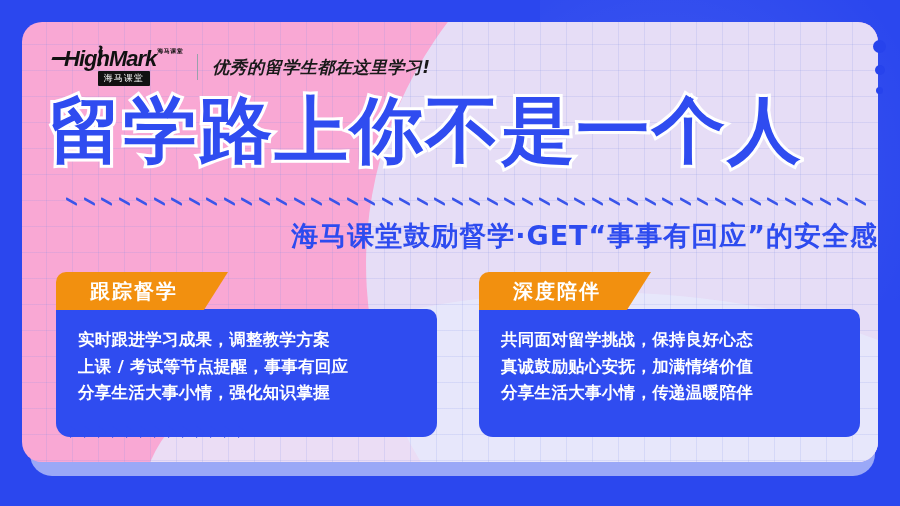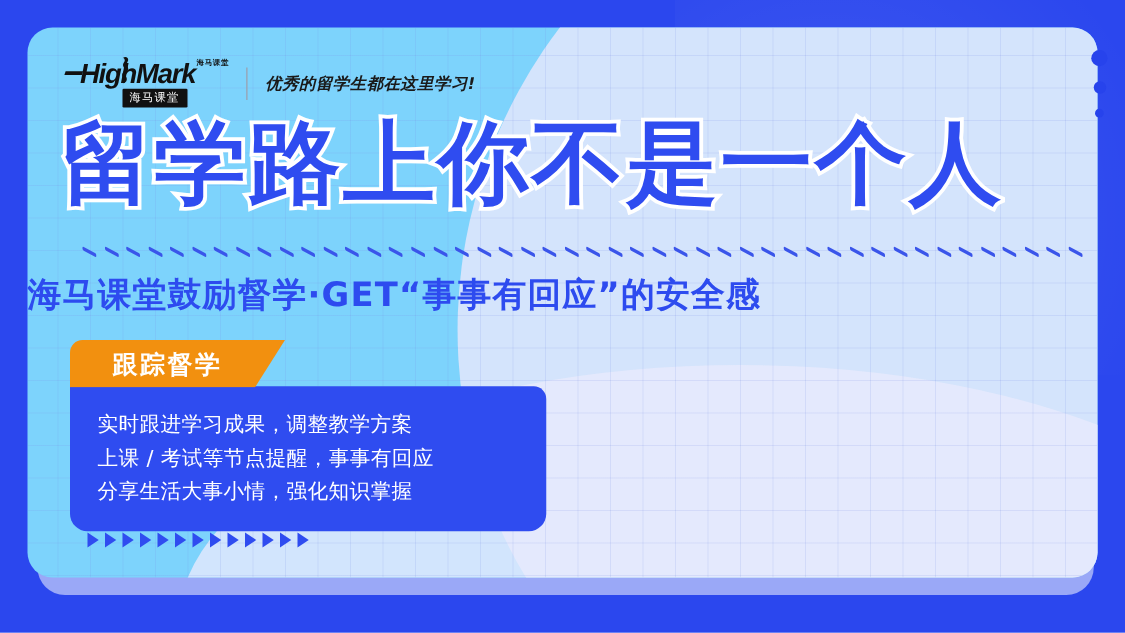--- a/index.html
+++ b/index.html
@@ -30,21 +30,21 @@
     position:absolute;
     left:30px; top:64px; width:845px; height:412px;
     background:#9aa8f7;
     border-radius:22px;
   }
 
   
   #panel {
     position:absolute;
     left:22px; top:22px; width:856px; height:440px;
-    background:#7dd3fc;
+    background:#f9a8d4;
     border-radius:20px;
     overflow:hidden;
   }
   
   .grid {
     position:absolute; inset:0;
     background-image:
       linear-gradient(to right, rgba(120,140,230,.16) 1px, transparent 1px),
       linear-gradient(to bottom, rgba(120,140,230,.16) 1px, transparent 1px);
     background-size:26px 26px;
@@ -104,21 +104,21 @@
   }
   .logo-cn {
     margin-top:1px;
     font-size:9px; color:#fff; background:#111;
     padding:1px 6px 1px 6px; letter-spacing:1px;
     border-radius:1px;
     font-family:"DejaVu Sans",sans-serif;
   }
   .divider { width:1px; height:26px; background:#9aa0ad; }
   .tagline {
-    font-size:13px; color:#1a1a1a; font-style:italic;
+    font-size:17px; color:#1a1a1a; font-style:italic;
     font-weight:bold; letter-spacing:.5px;
     font-family:"DejaVu Sans",sans-serif;
   }
 
   
   .headline {
     position:absolute; left:26px; top:72px;
     width:810px;
     font-size:72px; font-weight:bold;
     color:#2f4cf0;
@@ -142,21 +142,21 @@
   }
   .dash-rule i {
     display:block; width:11px; height:3px;
     background:#3a55ea; border-radius:1px;
     transform:skewY(28deg);
   }
 
   
   .subtitle {
     position:absolute; left:0; top:196px; width:856px;
-    text-align:left;
+    text-align:right;
     font-size:27px; color:#2d4bef; font-weight:bold;
     letter-spacing:1px;
     font-family:"DejaVu Sans",sans-serif;
     white-space:nowrap;
   }
 
   
   .cards {
     position:absolute; left:34px; top:250px;
     width:898px;
@@ -174,22 +174,23 @@
     letter-spacing:2px;
     font-family:"DejaVu Sans",sans-serif;
     clip-path:polygon(0 0, 100% 0, 86% 100%, 0 100%);
     padding-right:16px;
     z-index:2;
   }
   .card-body {
     margin-top:-1px;
     background:#2f4cf0;
     border-radius:0 10px 14px 14px;
-    padding:18px 0 18px 22px;
+    padding:18px 0 30px 22px;
     min-height:104px;
+    font-weight:bold;
   }
   .card-body p {
     color:#fff; font-size:16.5px; line-height:1.62;
     letter-spacing:.3px;
     font-family:"DejaVu Sans",sans-serif;
     white-space:nowrap;
   }
 
   
   .arrows {
@@ -305,20 +306,28 @@
 
       <div class="cards" id="cards">
           <div class="card">
             <div class="card-tab">跟踪督学</div>
             <div class="card-body">
               <p>实时跟进学习成果，调整教学方案</p>
               <p>上课 / 考试等节点提醒，事事有回应</p>
               <p>分享生活大事小情，强化知识掌握</p>
             </div>
           </div>
+          <div class="card">
+            <div class="card-tab">深度陪伴</div>
+            <div class="card-body">
+              <p>共同面对留学挑战，保持良好心态</p>
+              <p>真诚鼓励贴心安抚，加满情绪价值</p>
+              <p>分享生活大事小情，传递温暖陪伴</p>
+            </div>
+          </div>
         </div>
 
       <div class="arrows" id="arrows">
           <i></i>
           <i></i>
           <i></i>
           <i></i>
           <i></i>
           <i></i>
           <i></i>

